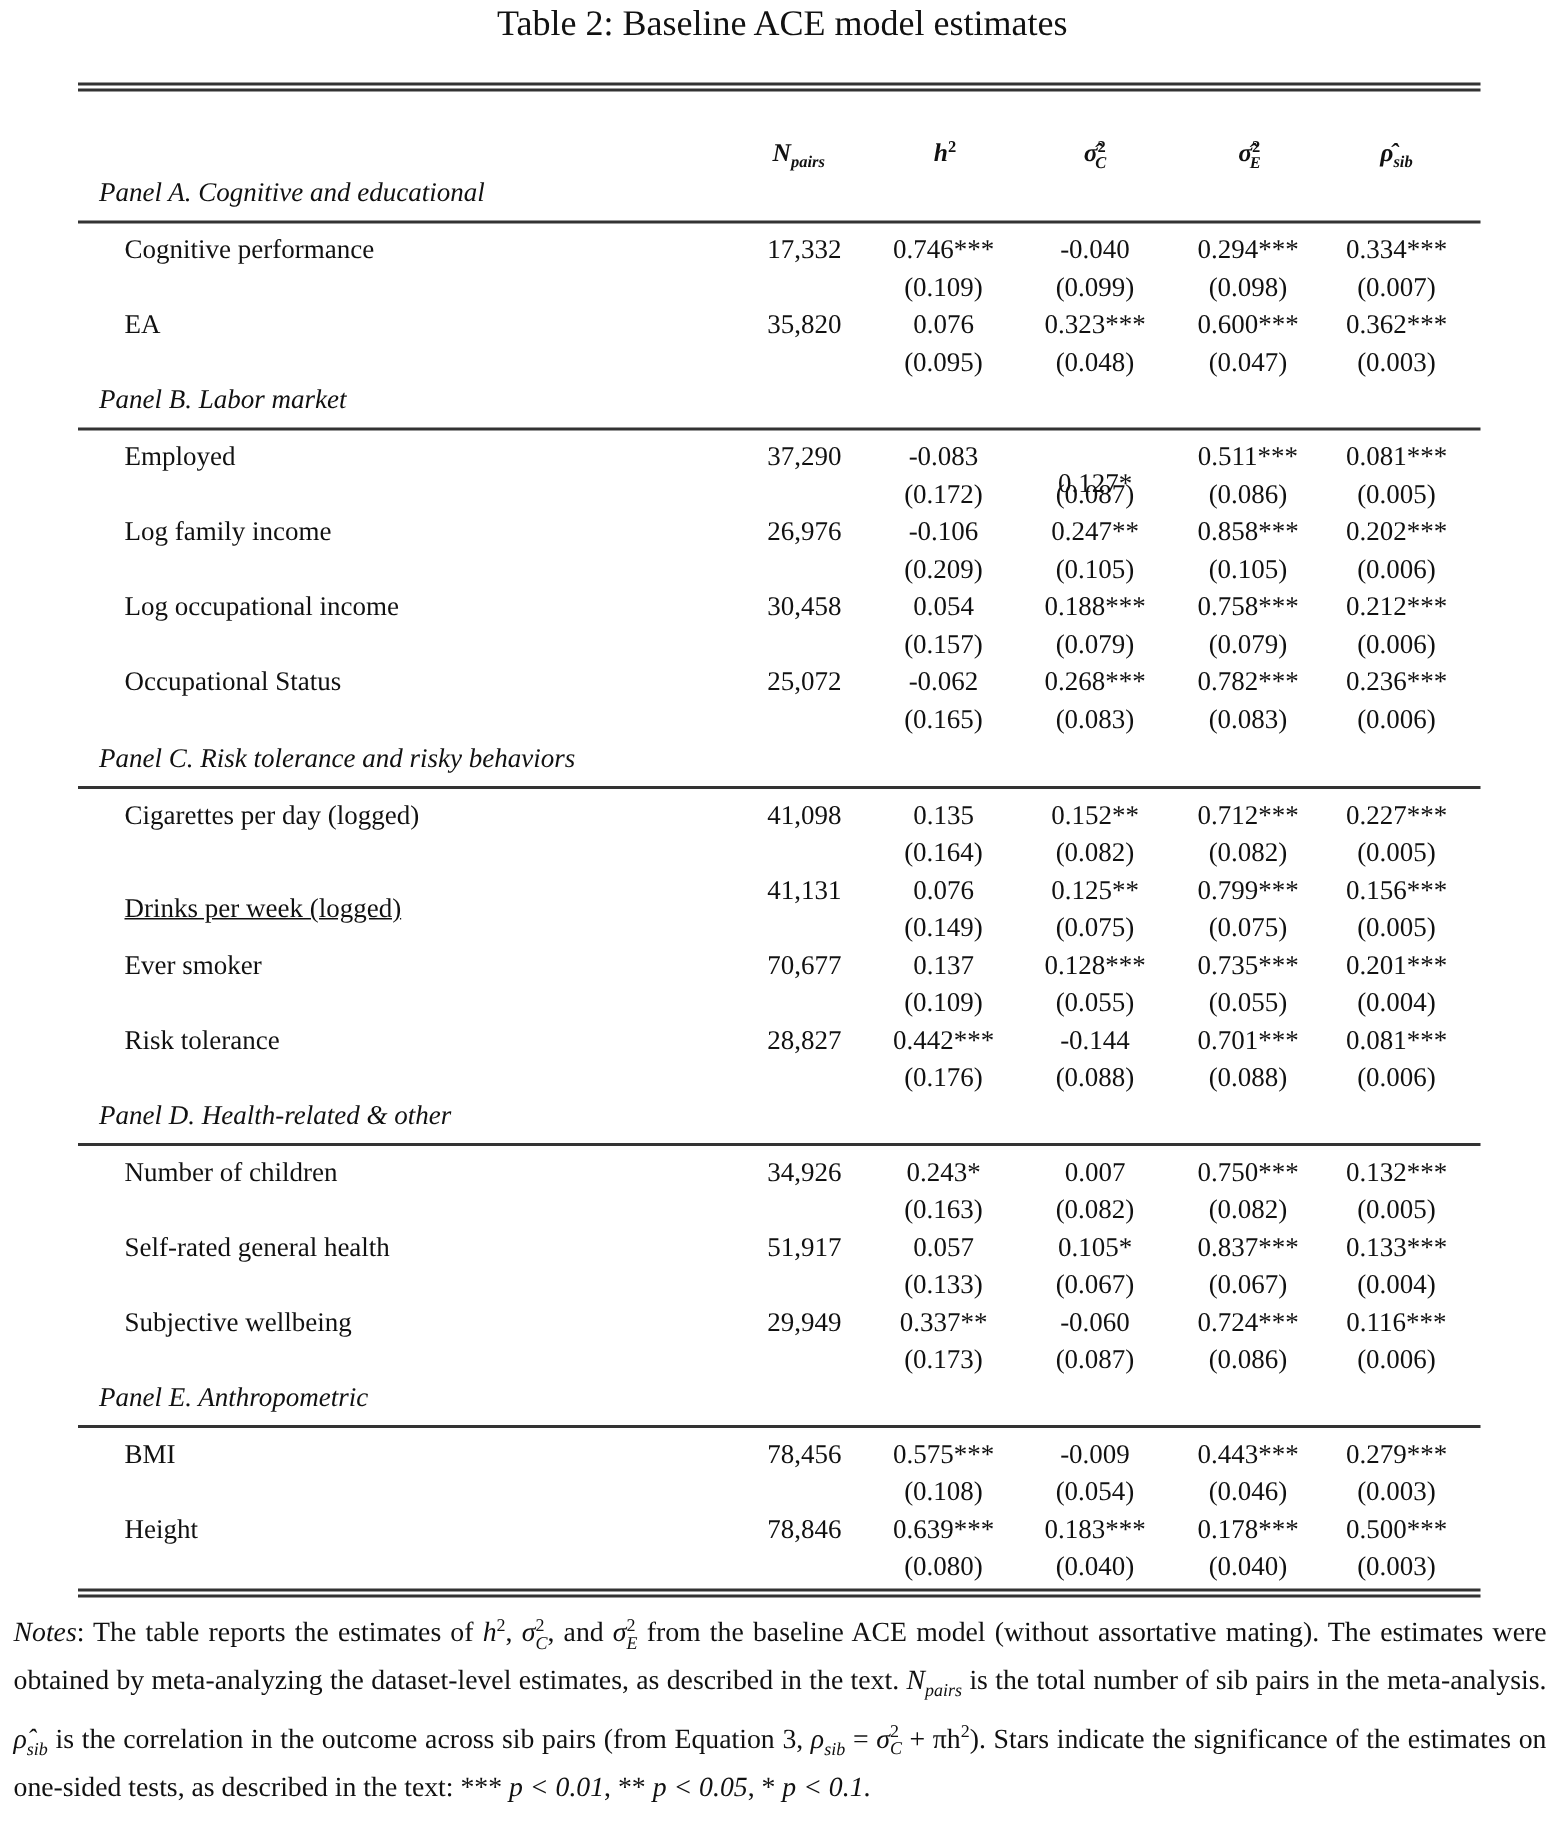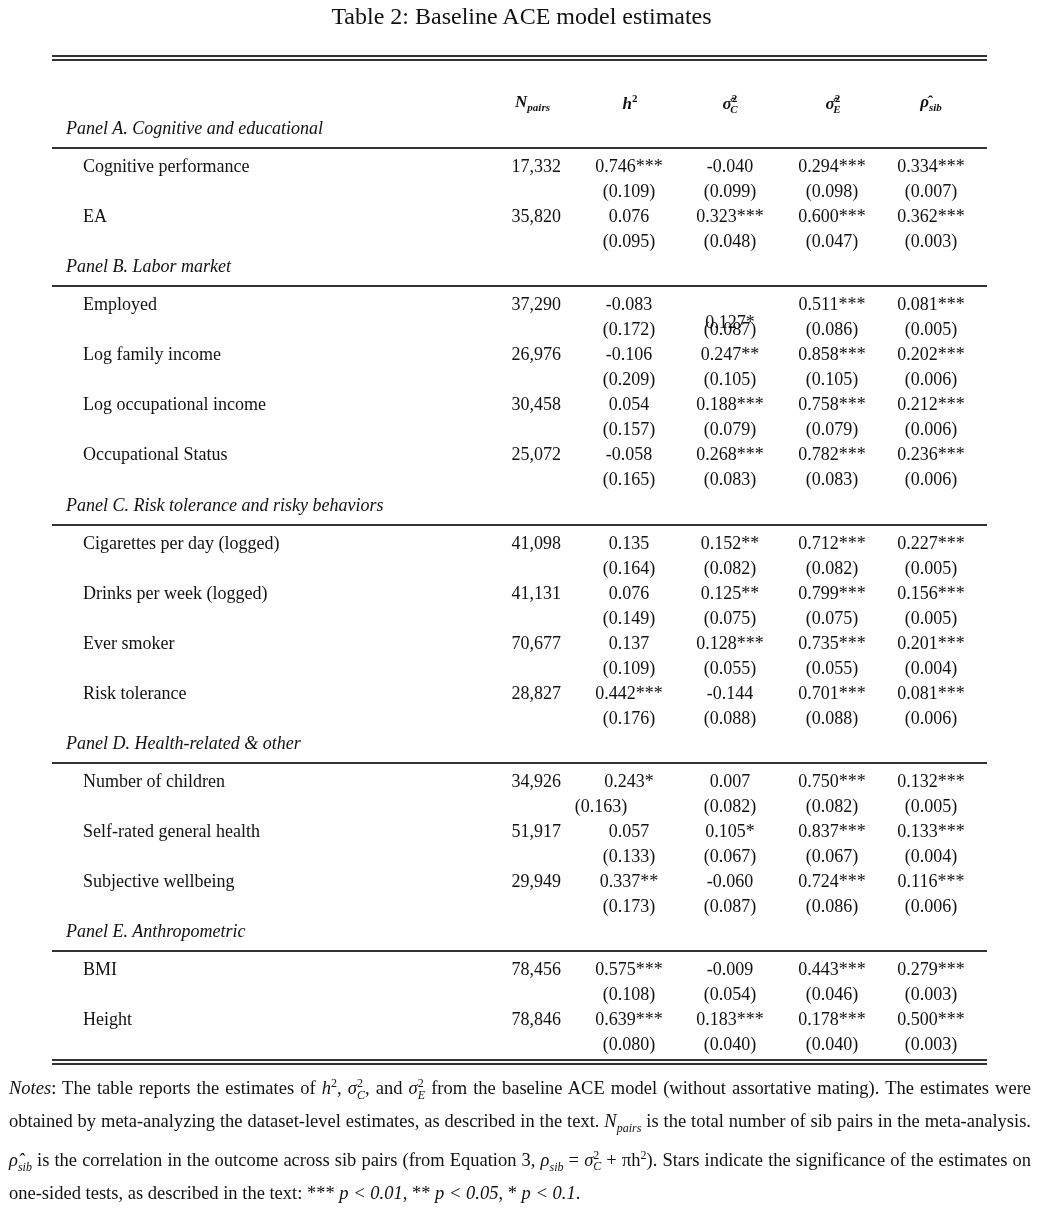--- a/index.html
+++ b/index.html
@@ -114,41 +114,41 @@
     <div class="num" style="top: 394px; left: 574px;">0.054</div>
     <div class="num" style="top: 419px; left: 574px;">(0.157)</div>
     <div class="num" style="top: 394px; left: 675px;">0.188***</div>
     <div class="num" style="top: 419px; left: 675px;">(0.079)</div>
     <div class="num" style="top: 394px; left: 777px;">0.758***</div>
     <div class="num" style="top: 419px; left: 777px;">(0.079)</div>
     <div class="num" style="top: 394px; left: 876px;">0.212***</div>
     <div class="num" style="top: 419px; left: 876px;">(0.006)</div>
     <div class="label" style="top: 444px;">Occupational Status</div>
     <div class="num n" style="top: 444px; left: 481px;">25,072</div>
-    <div class="num" style="top: 444px; left: 574px;">-0.058</div>
+    <div class="num" style="top: 444px; left: 574px;">-0.062</div>
     <div class="num" style="top: 469px; left: 574px;">(0.165)</div>
     <div class="num" style="top: 444px; left: 675px;">0.268***</div>
     <div class="num" style="top: 469px; left: 675px;">(0.083)</div>
     <div class="num" style="top: 444px; left: 777px;">0.782***</div>
     <div class="num" style="top: 469px; left: 777px;">(0.083)</div>
     <div class="num" style="top: 444px; left: 876px;">0.236***</div>
     <div class="num" style="top: 469px; left: 876px;">(0.006)</div>
     <div class="panel" style="top: 495px; font-family: Liberation Serif, serif;">Panel C. Risk tolerance and risky behaviors</div>
     <div class="rule thin" style="top: 524px;"></div>
     <div class="label" style="top: 533px;">Cigarettes per day (logged)</div>
     <div class="num n" style="top: 533px; left: 481px;">41,098</div>
     <div class="num" style="top: 533px; left: 574px;">0.135</div>
     <div class="num" style="top: 558px; left: 574px;">(0.164)</div>
     <div class="num" style="top: 533px; left: 675px;">0.152**</div>
     <div class="num" style="top: 558px; left: 675px;">(0.082)</div>
     <div class="num" style="top: 533px; left: 777px;">0.712***</div>
     <div class="num" style="top: 558px; left: 777px;">(0.082)</div>
     <div class="num" style="top: 533px; left: 876px;">0.227***</div>
     <div class="num" style="top: 558px; left: 876px;">(0.005)</div>
-    <div class="label" style="top: 583px;">Drinks per week (logged)</div>
+    <div class="label" style="top: 595px; text-decoration: underline;">Drinks per week (logged)</div>
     <div class="num n" style="top: 583px; left: 481px;">41,131</div>
     <div class="num" style="top: 583px; left: 574px;">0.076</div>
     <div class="num" style="top: 608px; left: 574px;">(0.149)</div>
     <div class="num" style="top: 583px; left: 675px;">0.125**</div>
     <div class="num" style="top: 608px; left: 675px;">(0.075)</div>
     <div class="num" style="top: 583px; left: 777px;">0.799***</div>
     <div class="num" style="top: 608px; left: 777px;">(0.075)</div>
     <div class="num" style="top: 583px; left: 876px;">0.156***</div>
     <div class="num" style="top: 608px; left: 876px;">(0.005)</div>
     <div class="label" style="top: 633px;">Ever smoker</div>
@@ -169,21 +169,21 @@
     <div class="num" style="top: 708px; left: 675px;">(0.088)</div>
     <div class="num" style="top: 683px; left: 777px;">0.701***</div>
     <div class="num" style="top: 708px; left: 777px;">(0.088)</div>
     <div class="num" style="top: 683px; left: 876px;">0.081***</div>
     <div class="num" style="top: 708px; left: 876px;">(0.006)</div>
     <div class="panel" style="top: 733px;">Panel D. Health-related &amp; other</div>
     <div class="rule thin" style="top: 762px;"></div>
     <div class="label" style="top: 771px;">Number of children</div>
     <div class="num n" style="top: 771px; left: 481px;">34,926</div>
     <div class="num" style="top: 771px; left: 574px;">0.243*</div>
-    <div class="num" style="top: 796px; left: 546px; text-align: center;">(0.163)</div>
+    <div class="num" style="top: 796px; left: 574px; text-align: center;">(0.163)</div>
     <div class="num" style="top: 771px; left: 675px;">0.007</div>
     <div class="num" style="top: 796px; left: 675px;">(0.082)</div>
     <div class="num" style="top: 771px; left: 777px;">0.750***</div>
     <div class="num" style="top: 796px; left: 777px;">(0.082)</div>
     <div class="num" style="top: 771px; left: 876px;">0.132***</div>
     <div class="num" style="top: 796px; left: 876px;">(0.005)</div>
     <div class="label" style="top: 821px;">Self-rated general health</div>
     <div class="num n" style="top: 821px; left: 481px;">51,917</div>
     <div class="num" style="top: 821px; left: 574px;">0.057</div>
     <div class="num" style="top: 846px; left: 574px;">(0.133)</div>

